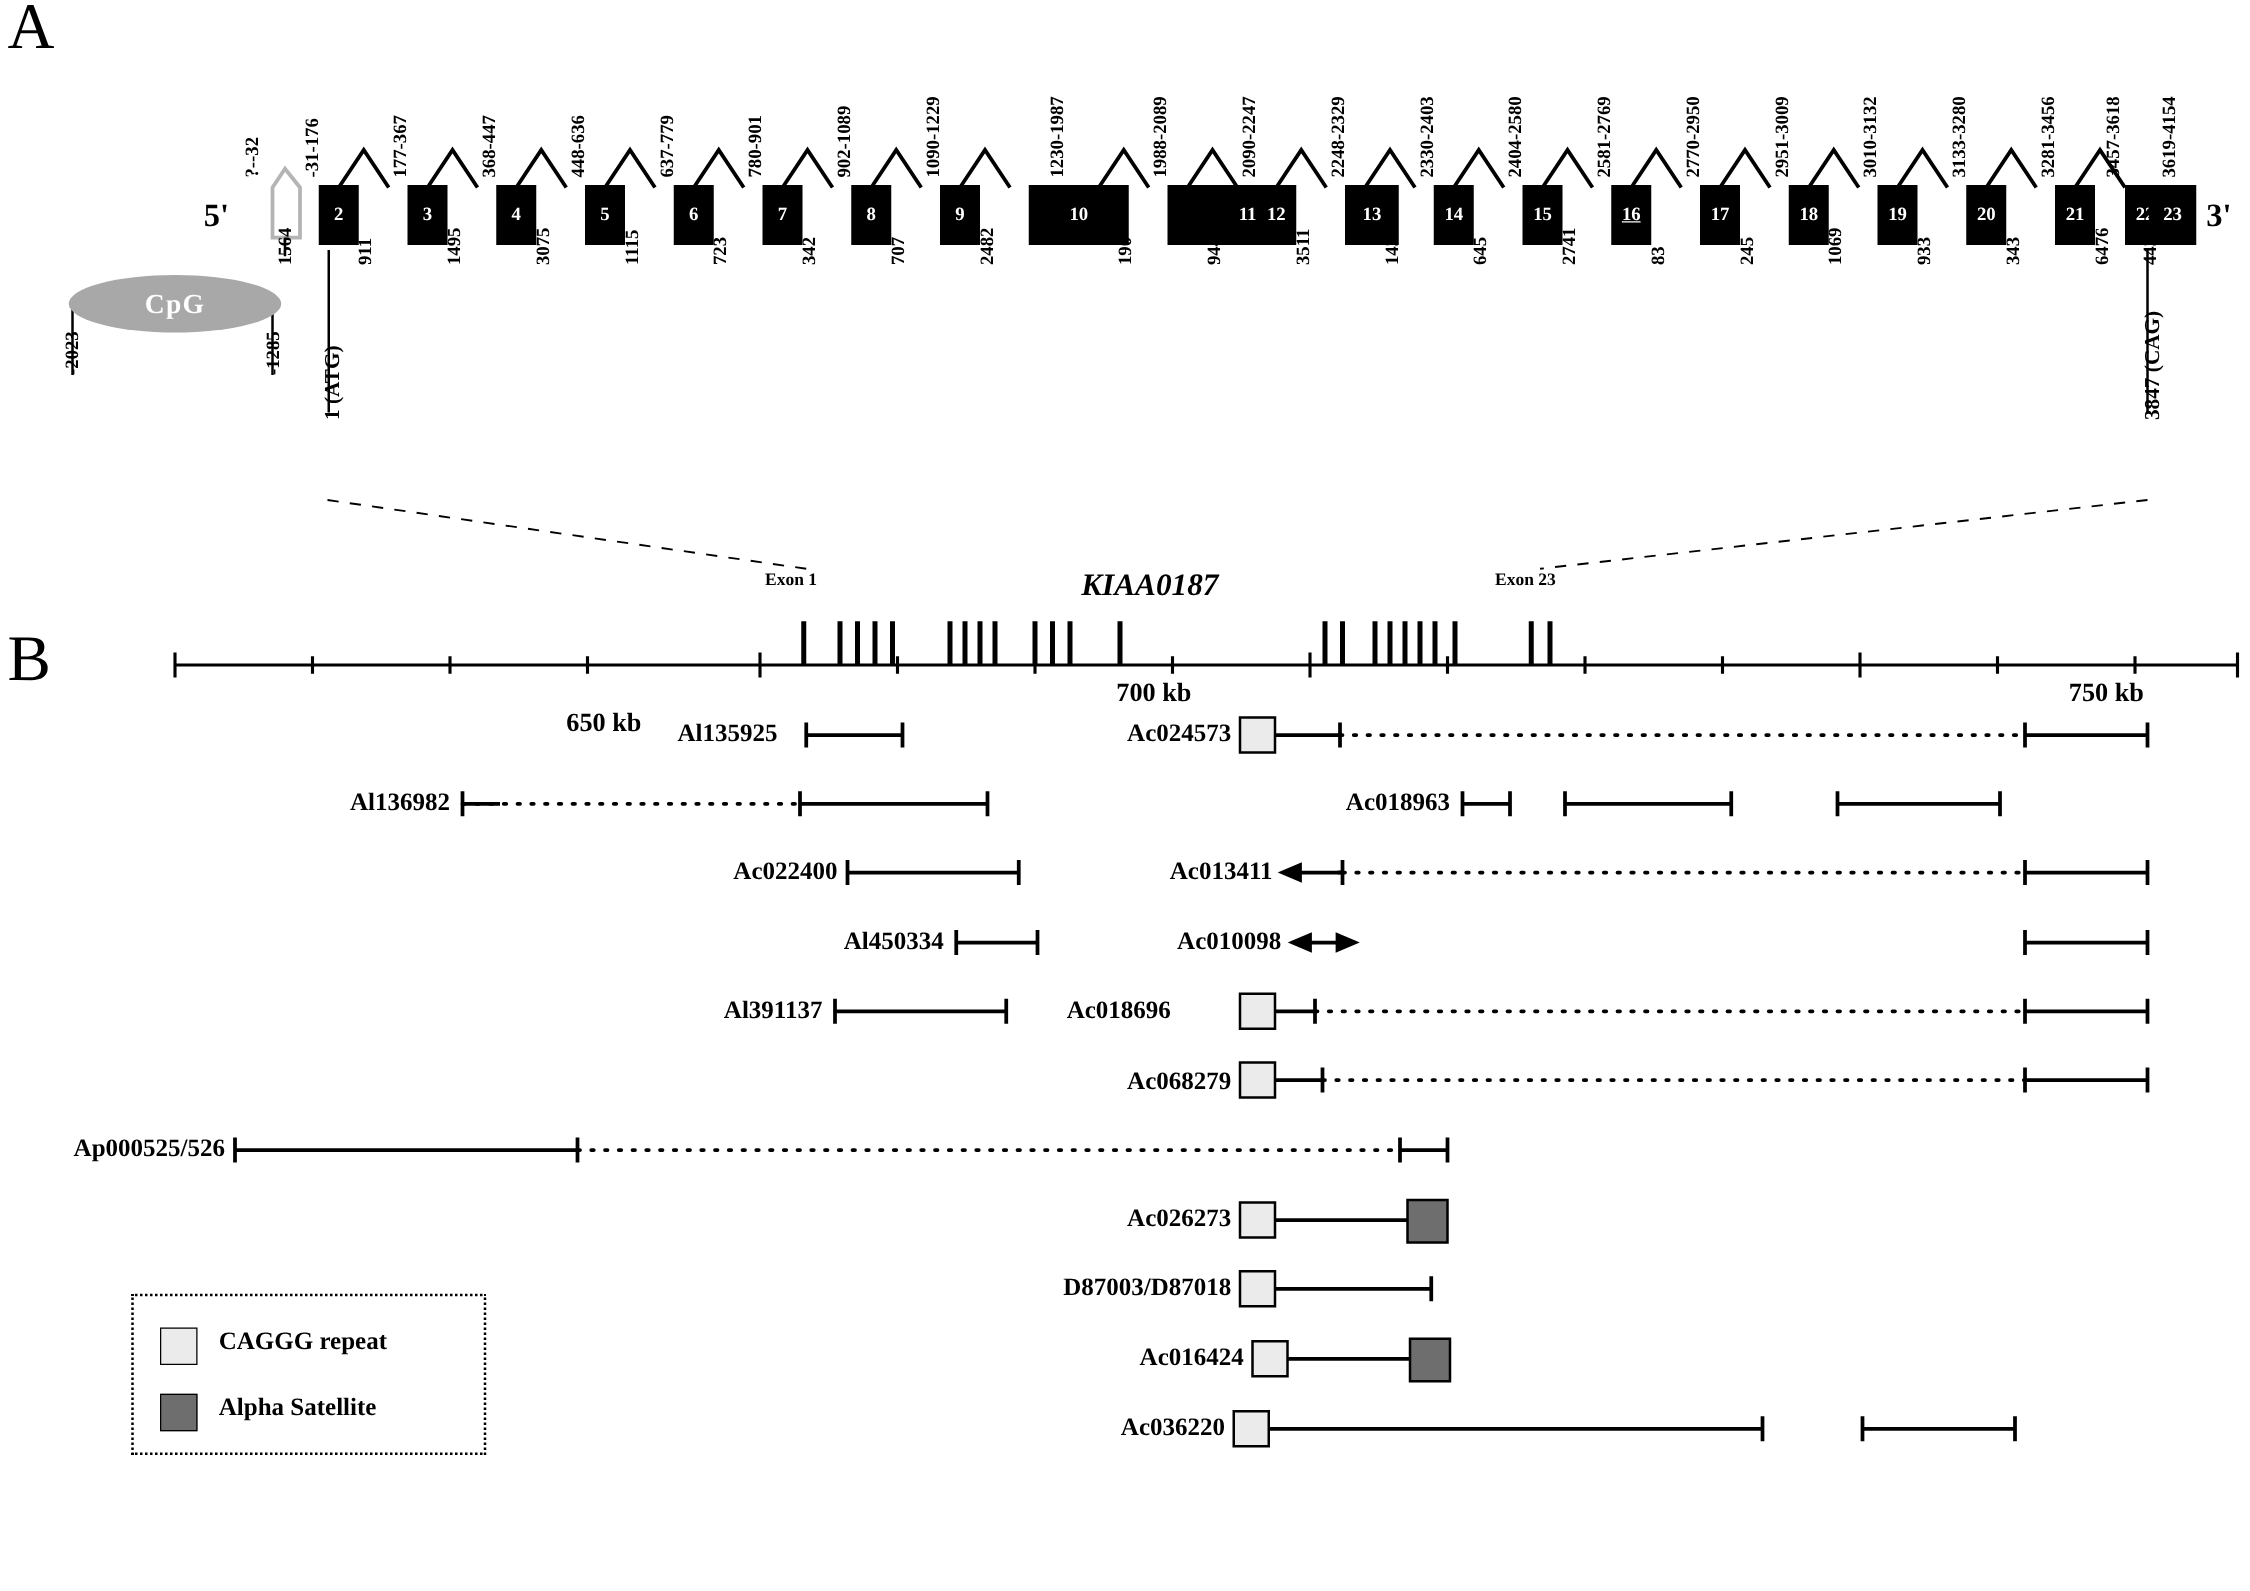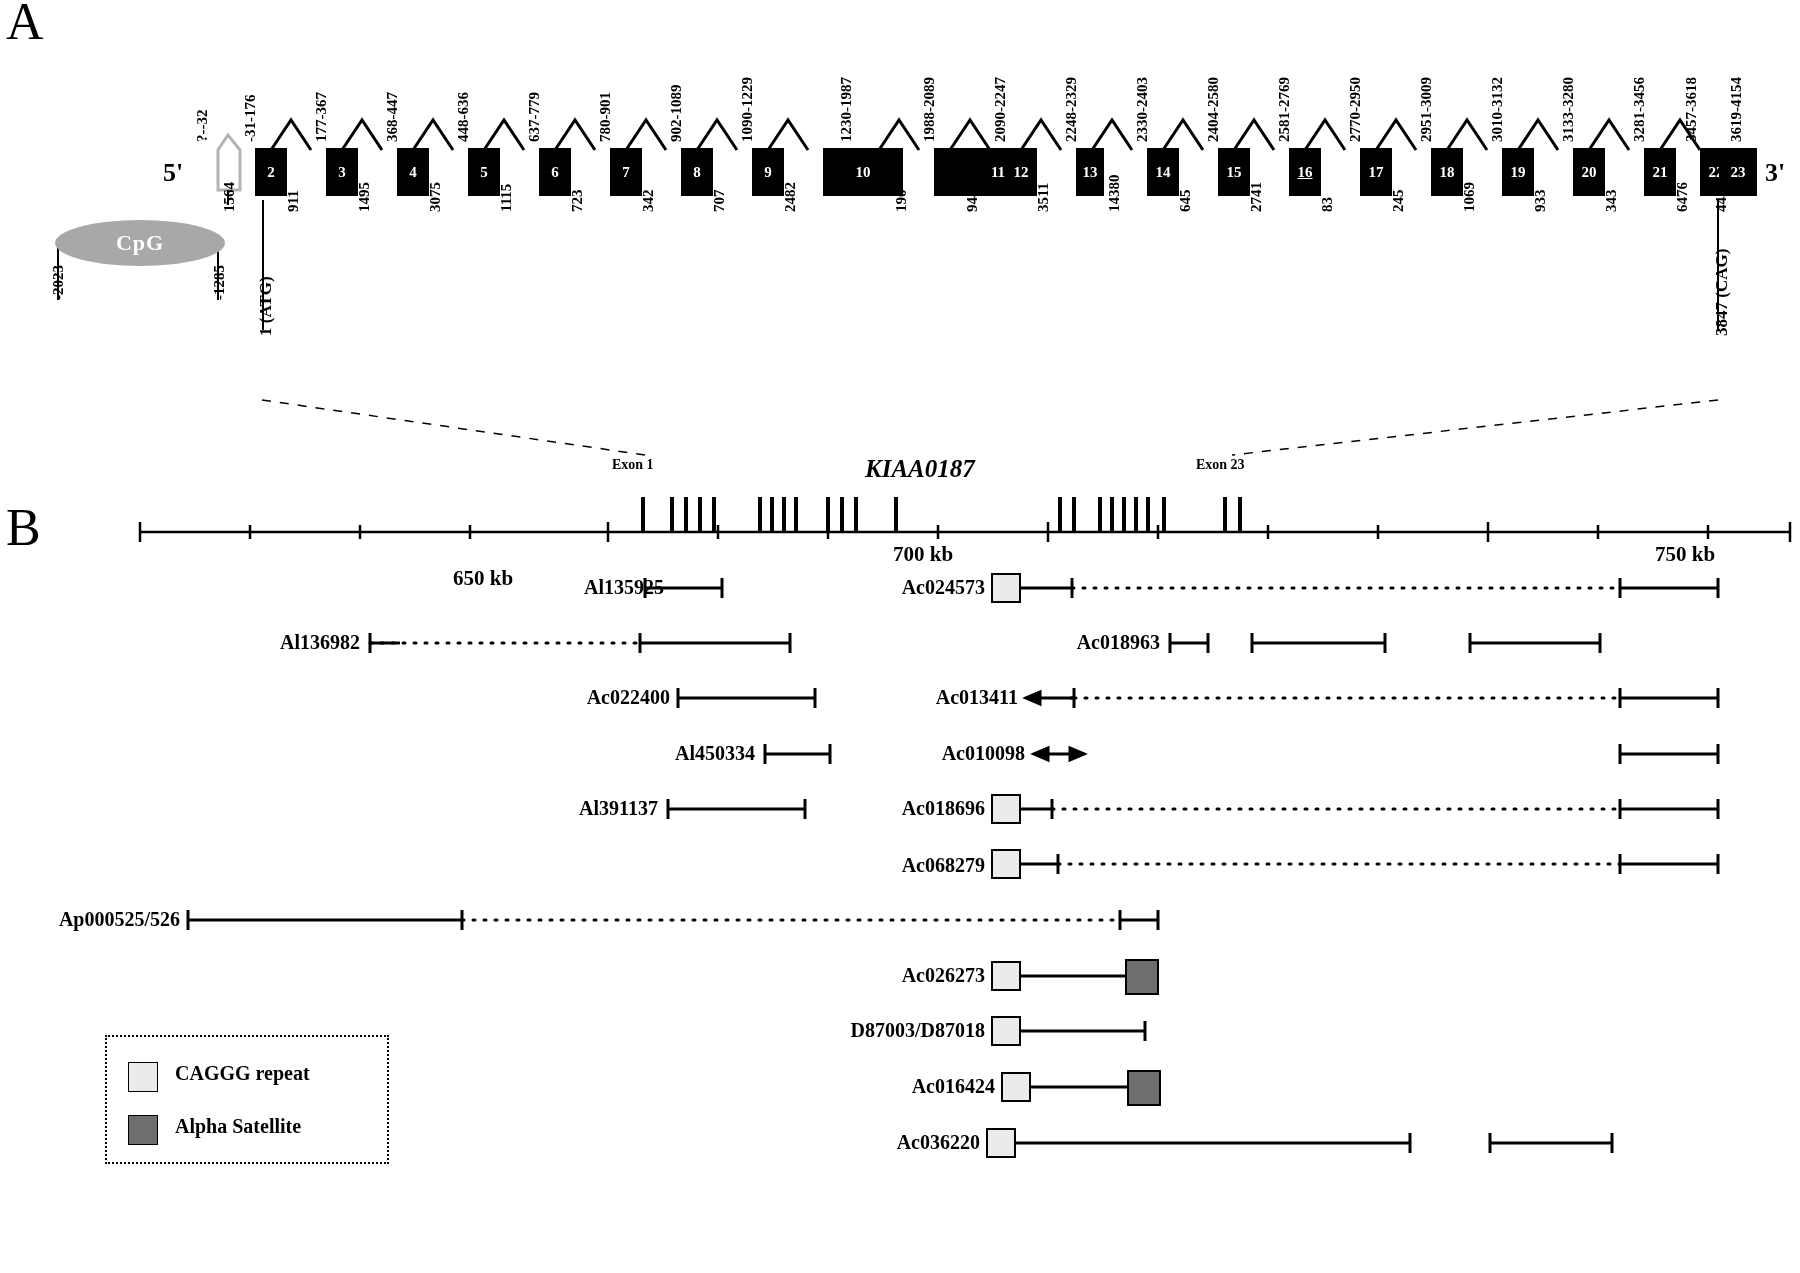--- a/index.html
+++ b/index.html
@@ -217,21 +217,21 @@
     <div class="exon-box" style="left:326px; top:148px; width:32px; height:48px;">3</div>
     <div class="exon-box" style="left:397px; top:148px; width:32px; height:48px;">4</div>
     <div class="exon-box" style="left:468px; top:148px; width:32px; height:48px;">5</div>
     <div class="exon-box" style="left:539px; top:148px; width:32px; height:48px;">6</div>
     <div class="exon-box" style="left:610px; top:148px; width:32px; height:48px;">7</div>
     <div class="exon-box" style="left:681px; top:148px; width:32px; height:48px;">8</div>
     <div class="exon-box" style="left:752px; top:148px; width:32px; height:48px;">9</div>
     <div class="exon-box" style="left:823px; top:148px; width:80px; height:48px;">10</div>
     <div class="exon-box" style="left:934px; top:148px; width:32px; height:48px;padding-left:48px;">11</div>
     <div class="exon-box" style="left:1005px; top:148px; width:32px; height:48px;">12</div>
-    <div class="exon-box" style="left:1076px; top:148px; width:28px; height:48px;">13</div>
+    <div class="exon-box" style="left:1076px; top:148px; width:43px; height:48px;">13</div>
     <div class="exon-box" style="left:1147px; top:148px; width:32px; height:48px;">14</div>
     <div class="exon-box" style="left:1218px; top:148px; width:32px; height:48px;">15</div>
     <div class="exon-box" style="left:1289px; top:148px; width:32px; height:48px;text-decoration:underline;">16</div>
     <div class="exon-box" style="left:1360px; top:148px; width:32px; height:48px;">17</div>
     <div class="exon-box" style="left:1431px; top:148px; width:32px; height:48px;">18</div>
     <div class="exon-box" style="left:1502px; top:148px; width:32px; height:48px;">19</div>
     <div class="exon-box" style="left:1573px; top:148px; width:32px; height:48px;">20</div>
     <div class="exon-box" style="left:1644px; top:148px; width:32px; height:48px;">21</div>
     <div class="exon-box" style="left:1700px; top:148px; width:32px; height:48px;">22</div>
     <div class="exon-box" style="left:1719px; top:148px; width:38px; height:48px;">23</div>
@@ -452,30 +452,30 @@
       <g stroke="#000" stroke-width="2">
         <rect x="1126" y="490" width="32" height="34" fill="#6e6e6e"></rect>
         <rect x="1128" y="601" width="32" height="34" fill="#6e6e6e"></rect>
       </g>
     </svg>
 
     <div class="kb-label" style="left:453px; top:72px;margin-top:24px;">650 kb</div>
     <div class="kb-label" style="left:893px; top:72px;">700 kb</div>
     <div class="kb-label" style="left:1655px; top:72px;">750 kb</div>
 
-    <div class="clone-label" style="left:484px; top:106px; width:180px;">Al135925</div>
+    <div class="clone-label" style="left:442px; top:106px; width:180px;">Al135925</div>
     <div class="clone-label" style="left:800px; top:106px; width:185px;">Ac024573</div>
     <div class="clone-label" style="left:180px; top:161px; width:180px;">Al136982</div>
     <div class="clone-label" style="left:980px; top:161px; width:180px;">Ac018963</div>
     <div class="clone-label" style="left:490px; top:216px; width:180px;">Ac022400</div>
     <div class="clone-label" style="left:838px; top:216px; width:180px;">Ac013411</div>
     <div class="clone-label" style="left:575px; top:272px; width:180px;">Al450334</div>
     <div class="clone-label" style="left:845px; top:272px; width:180px;">Ac010098</div>
     <div class="clone-label" style="left:478px; top:327px; width:180px;">Al391137</div>
-    <div class="clone-label" style="left:805px; top:327px; width:180px;">Ac018696</div>
+    <div class="clone-label" style="left:805px; top:327px; width:180px;text-align:center;">Ac018696</div>
     <div class="clone-label" style="left:805px; top:384px; width:180px;">Ac068279</div>
     <div class="clone-label" style="left:0px;   top:438px; width:180px;">Ap000525/526</div>
     <div class="clone-label" style="left:805px; top:494px; width:180px;">Ac026273</div>
     <div class="clone-label" style="left:750px; top:549px; width:235px;">D87003/D87018</div>
     <div class="clone-label" style="left:815px; top:605px; width:180px;">Ac016424</div>
     <div class="clone-label" style="left:800px; top:661px; width:180px;">Ac036220</div>
 
     <div class="legend-box"></div>
     <div class="swatch caggg" style="left:128px; top:592px;"></div>
     <div class="legend-item-label" style="left:175px; top:592px;">CAGGG repeat</div>

